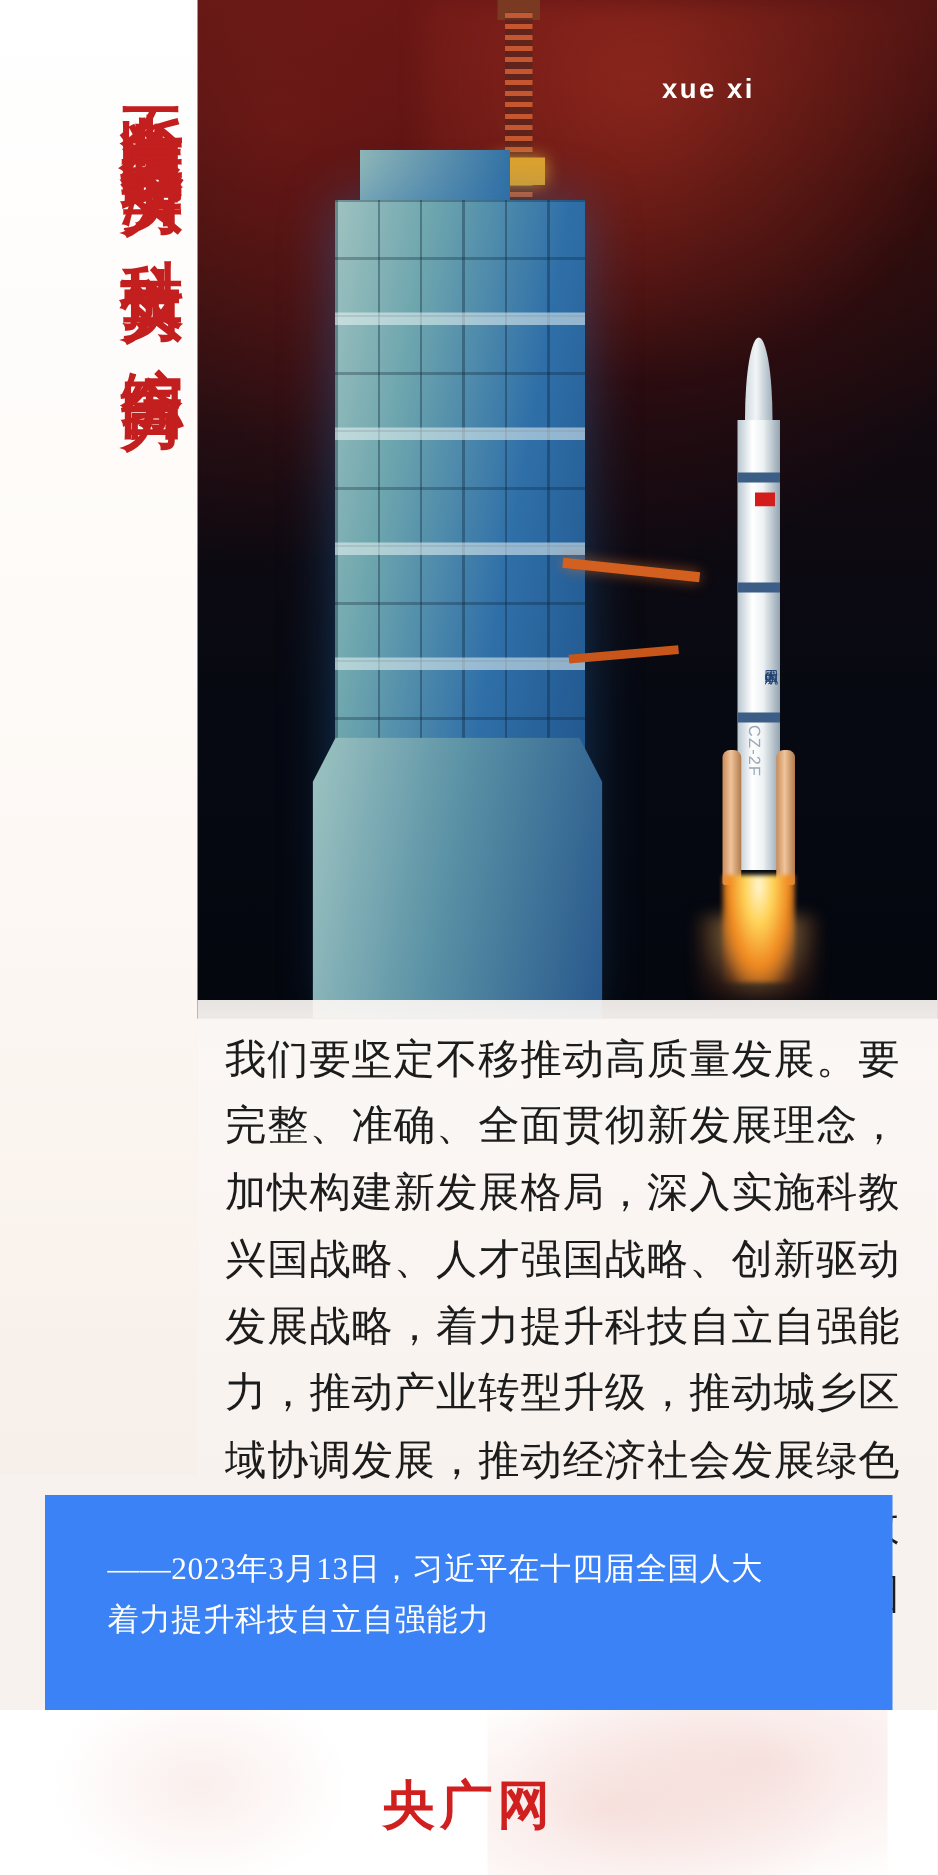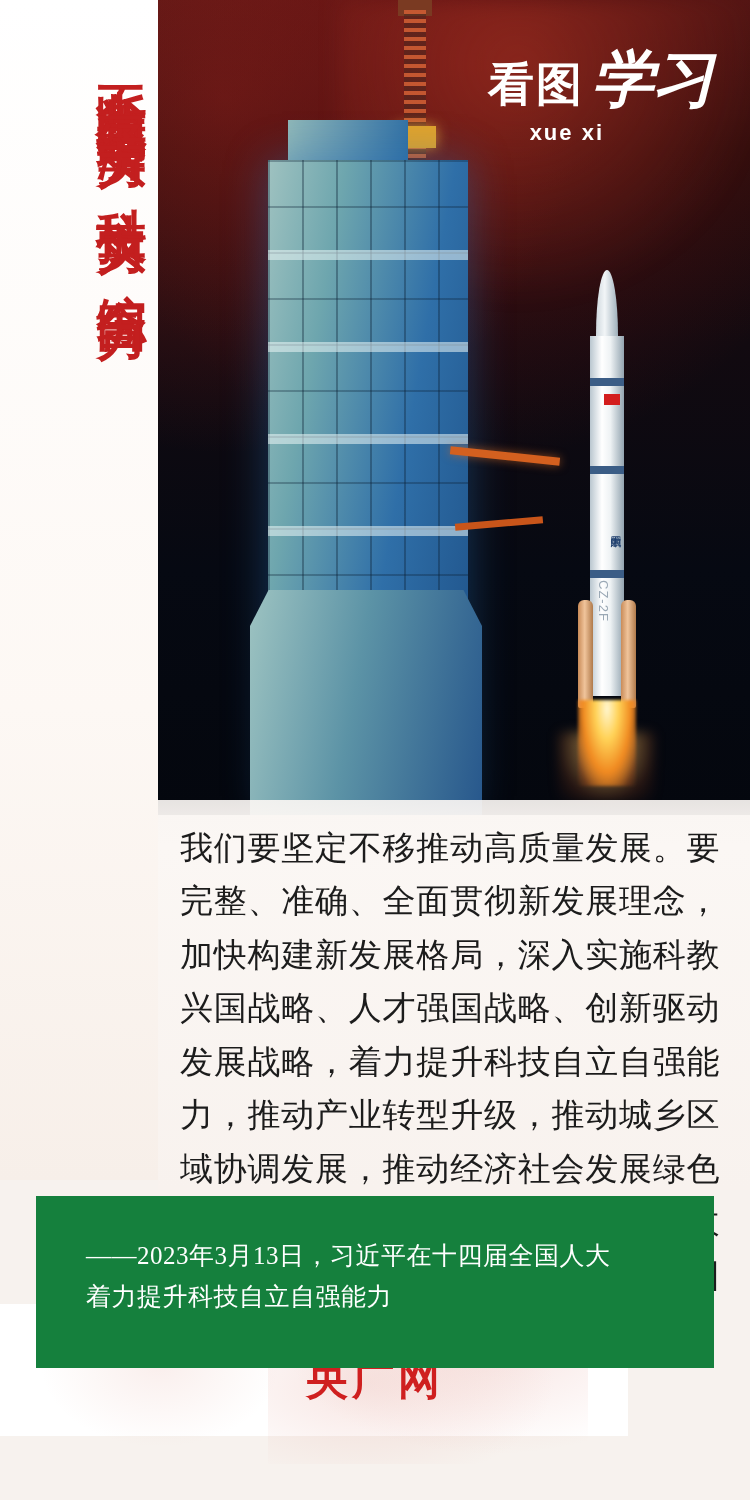--- a/index.html
+++ b/index.html
@@ -311,40 +311,40 @@
     letter-spacing: 0.5px;
   }
 
   
   .source {
     position: absolute;
     left: 36px;
     top: 1196px;
     width: 678px;
     height: 172px;
-    background: #15803d;
+    background: #3b82f6;
     box-sizing: border-box;
     padding: 40px 36px 0 50px;
     z-index: 5;
   }
   .source p {
     margin: 0;
     font-family: "Liberation Serif", "DejaVu Serif", serif;
     font-size: 25px;
     line-height: 1.62;
     color: #ffffff;
     letter-spacing: 0.5px;
   }
 
   
   .footer {
     position: absolute;
     left: 0;
-    top: 1304px;
-    width: 628px;
+    top: 1368px;
+    width: 750px;
     height: 132px;
     background: #ffffff;
     z-index: 4;
     text-decoration: underline;
   }
   .footer-deco {
     position: absolute;
     right: 40px;
     top: -40px;
     width: 320px;
@@ -405,21 +405,20 @@
       <div class="rocket-flag"></div>
       <div class="rocket-text">中国航天</div>
       <div class="rocket-cz">CZ-2F</div>
       <div class="booster-l"></div>
       <div class="booster-r"></div>
       <div class="flame2"></div>
       <div class="flame"></div>
     </div>
 
     <div class="logo">
-      <div class="logo-main"><span>看图</span><span class="script">学习</span></div>
       <div class="logo-pinyin">xue xi</div>
     </div>
   </div>
 
   <div class="title-band">
     <div class="title-text">不断壮大我国经济实力 科技实力 综合国力</div>
   </div>
 
   <div class="quote">
     <p>我们要坚定不移推动高质量发展。要完整、准确、全面贯彻新发展理念，加快构建新发展格局，深入实施科教兴国战略、人才强国战略、创新驱动发展战略，着力提升科技自立自强能力，推动产业转型升级，推动城乡区域协调发展，推动经济社会发展绿色化、低碳化，推动经济实现质的有效提升和量的合理增长，不断壮大我国经济实力、科技实力、综合国力。</p>

